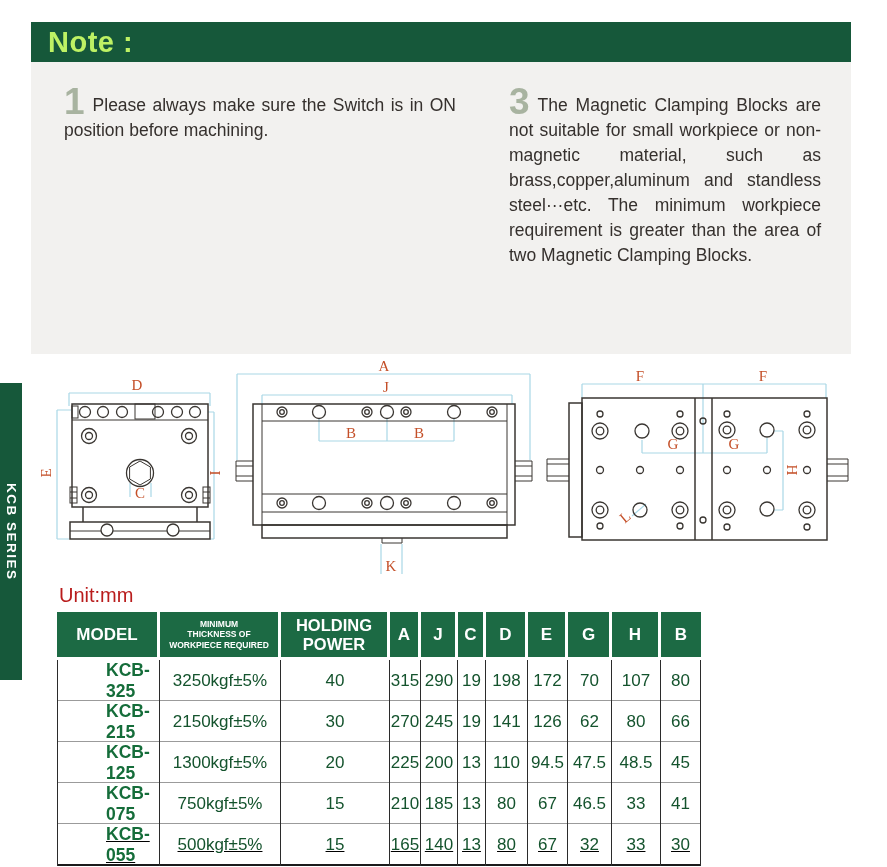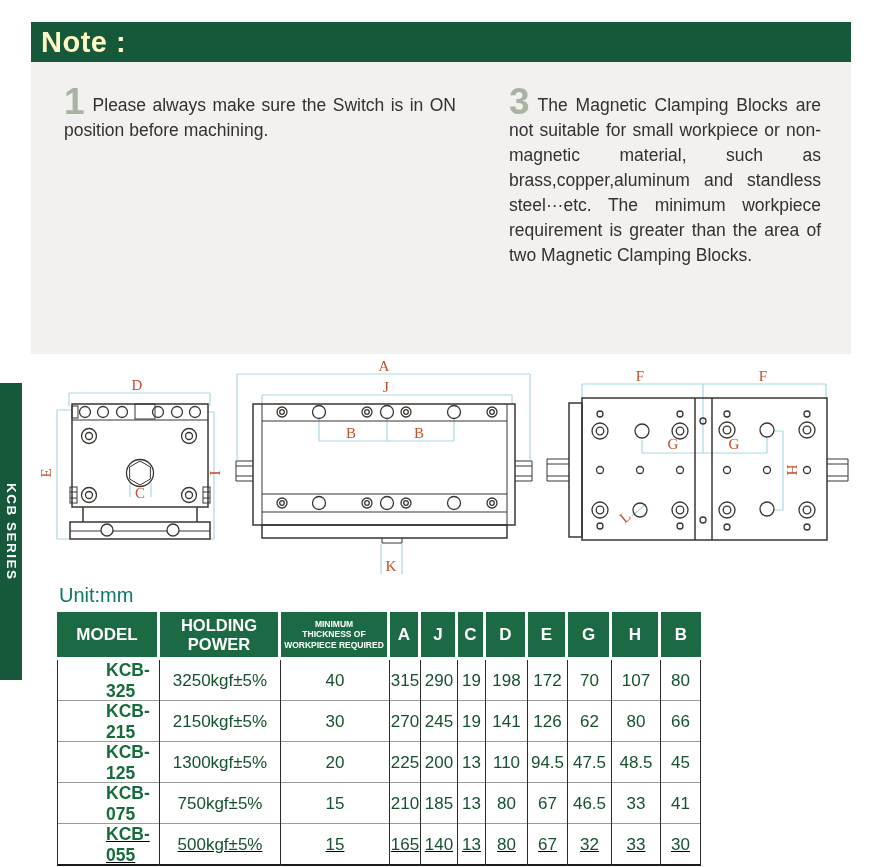--- a/index.html
+++ b/index.html
@@ -7,21 +7,21 @@
     position:relative; width:887px; height:867px; background:#ffffff;
     font-family:"Liberation Sans", sans-serif; overflow:hidden;
   }
 
   
   .note-bar {
     position:absolute; left:31px; top:22px; width:820px; height:40px;
     background:#16583a; display:flex; align-items:center;
   }
   .note-title {
-    color:#fef9c3; font-size:29px; font-weight:bold; padding-left:10px; letter-spacing:.5px;
+    color:#bef264; font-size:29px; font-weight:bold; padding-left:17px; letter-spacing:.5px;
   }
 
   
   .note-box {
     position:absolute; left:31px; top:62px; width:820px; height:292px;
     background:#f2f1ef; box-sizing:border-box; padding:30px 29px 4px 33px;
     display:flex;
   }
   .note-col-1 { width:392px; }
   .note-col-2 { width:312px; margin-left:53px; }
@@ -49,21 +49,21 @@
   .ln   { stroke:#3a3632; stroke-width:1.5; fill:none; }
   .ln2  { stroke:#3a3632; stroke-width:1;   fill:none; }
   .hole { stroke:#3a3632; stroke-width:1.3; fill:none; }
   .dim  { stroke:#a9d7e6; stroke-width:1.2; fill:none; }
   .lbl  {
     fill:#c44f28; font-family:"Liberation Serif", serif; font-size:15px;
     text-anchor:middle;
   }
 
   
-  .unit-label { position:absolute; left:59px; top:584px; font-size:20px; color:#0f766e; }
+  .unit-label { position:absolute; left:59px; top:584px; font-size:20px; color:#b91c1c; }
 
   
   .spec-table { position:absolute; left:57px; top:612px; width:644px; }
   .thead, .tr {
     display:grid;
     grid-template-columns:103px 121px 109px 31px 37px 28px 42px 40px 44px 49px 40px;
   }
   .thead { height:45px;border-radius:21px; }
   .th {
     background:#1c6a44; color:#fff; font-weight:bold; text-align:center;
@@ -273,28 +273,28 @@
     </g>
   </svg>
 
   <div class="unit-label">Unit:mm</div>
 
   <div class="spec-table">
     <div class="thead">
         <div class="th th-lg">
           <div>MODEL</div>
         </div>
-        <div class="th th-md">
-          <div>HOLDING</div>
-          <div>POWER</div>
-        </div>
         <div class="th th-sm">
           <div>MINIMUM</div>
           <div>THICKNESS OF</div>
           <div>WORKPIECE REQUIRED</div>
+        </div>
+        <div class="th th-md">
+          <div>HOLDING</div>
+          <div>POWER</div>
         </div>
         <div class="th th-lg">
           <div>A</div>
         </div>
         <div class="th th-lg">
           <div>J</div>
         </div>
         <div class="th th-lg">
           <div>C</div>
         </div>

